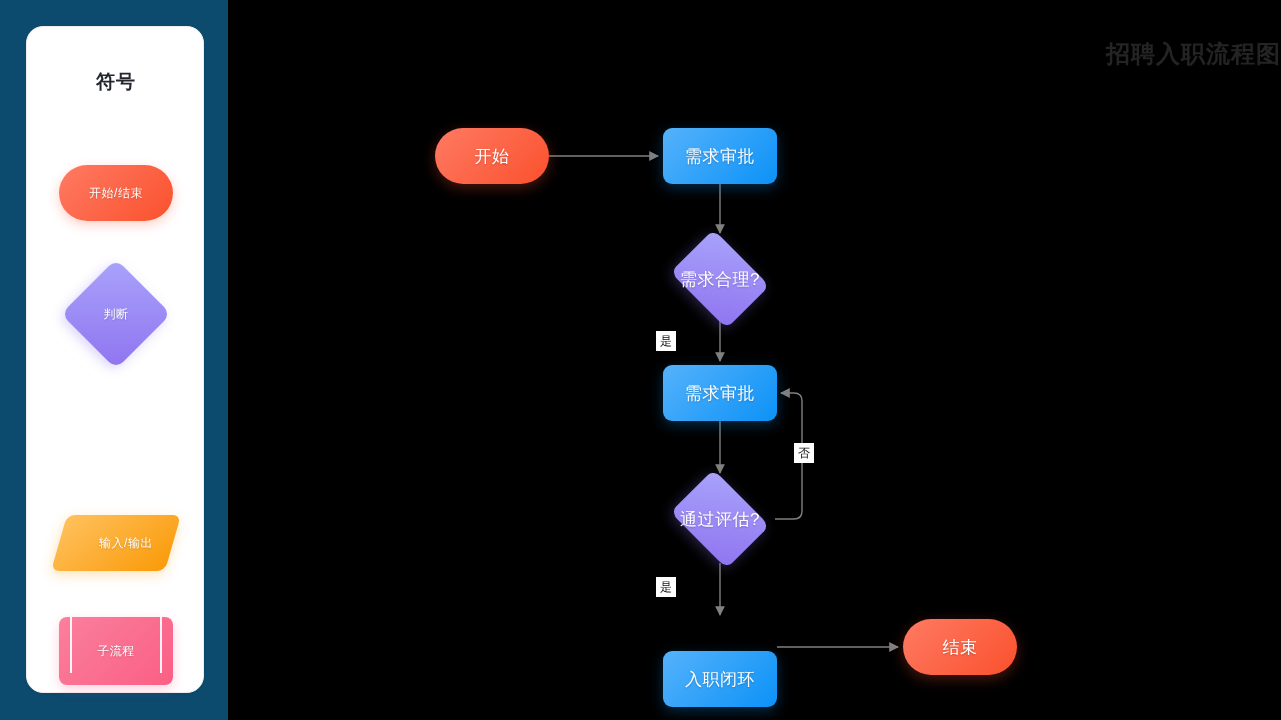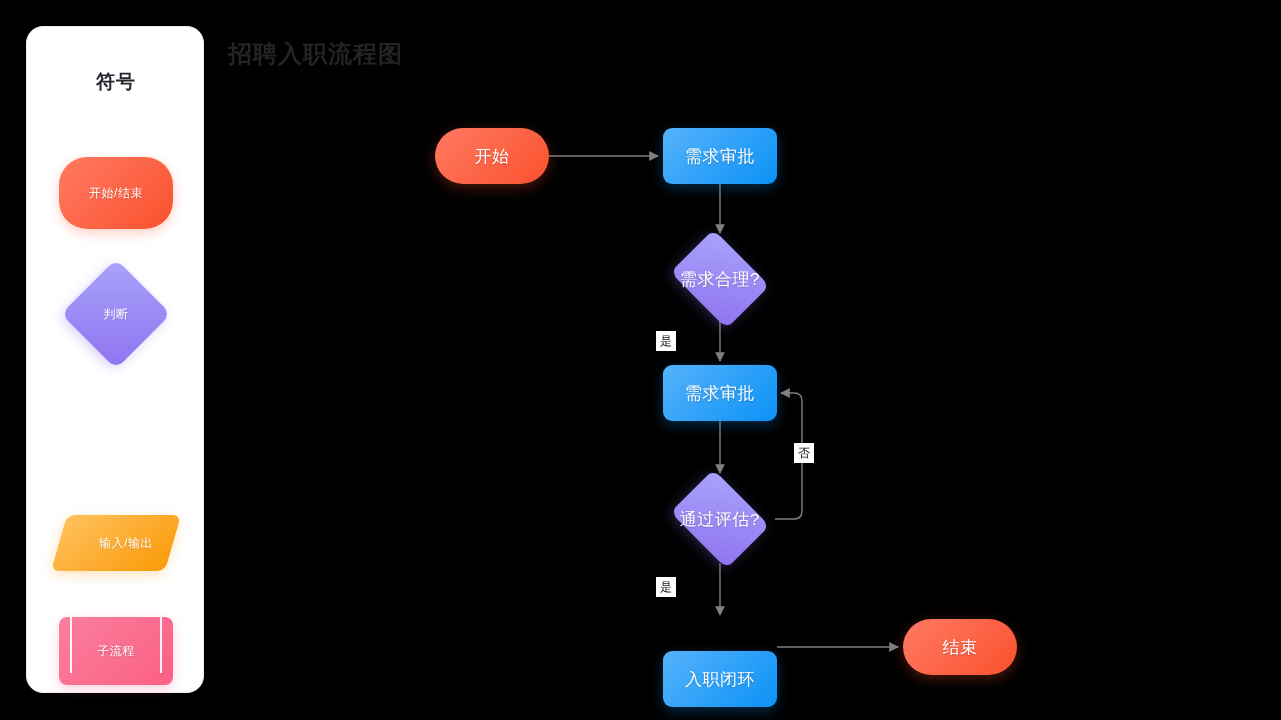--- a/index.html
+++ b/index.html
@@ -20,21 +20,21 @@
     background: #ffffff;
   }
 
   
   #legend-panel {
     position: absolute;
     left: 0;
     top: 0;
     width: 228px;
     height: 720px;
-    background: #000000;
+    background: #0c4a6e;
   }
 
   #legend-card {
     position: absolute;
     left: 26px;
     top: 26px;
     width: 178px;
     height: 667px;
     box-sizing: border-box;
     background: #ffffff;
@@ -72,21 +72,21 @@
     justify-content: center;
     color: #ffffff;
     font-size: 12px;
     letter-spacing: 0.5px;
     text-shadow: 0 1px 2px rgba(0,0,0,0.18);
   }
 
   
   .sh-terminator {
     width: 114px;
-    height: 72px;
+    height: 56px;
     border-radius: 28px;
     background: linear-gradient(135deg, #ff7a63 0%, #fa512d 100%);
     box-shadow: 0 4px 12px rgba(250, 81, 45, 0.28);
   }
 
   
   .sh-decision {
     width: 78px;
     height: 78px;
     transform: rotate(45deg);
@@ -153,21 +153,21 @@
     height: 720px;
     background: #000000;
     overflow: hidden;
   }
 
   #chart-title {
     position: absolute;
     left: 0;
     top: 38px;
     width: 1053px;
-    text-align: left;
+    text-align: right;
     font-size: 24px;
     font-weight: 700;
     color: #242424;
     letter-spacing: 1px;
   }
 
   #edges-svg {
     position: absolute;
     left: 0;
     top: 0;
@@ -313,21 +313,21 @@
 
     <div class="node decision" style="left:437px; top:237px;">
       <div class="dia-bg"></div>
       <span>需求合理?</span>
     </div>
 
     <div class="node process" style="left:435px; top:365px;">
       <span>需求审批</span>
     </div>
 
-    <div class="node decision" style="left:437px; top:477px;font-family:Liberation Mono, monospace;">
+    <div class="node decision" style="left:437px; top:477px;">
       <div class="dia-bg"></div>
       <span>通过评估?</span>
     </div>
 
     <div class="node process" style="left:435px; top:619px;margin-top:32px;">
       <span>入职闭环</span>
     </div>
 
     <div class="node terminator" style="left:675px; top:619px;">
       <span>结束</span>

